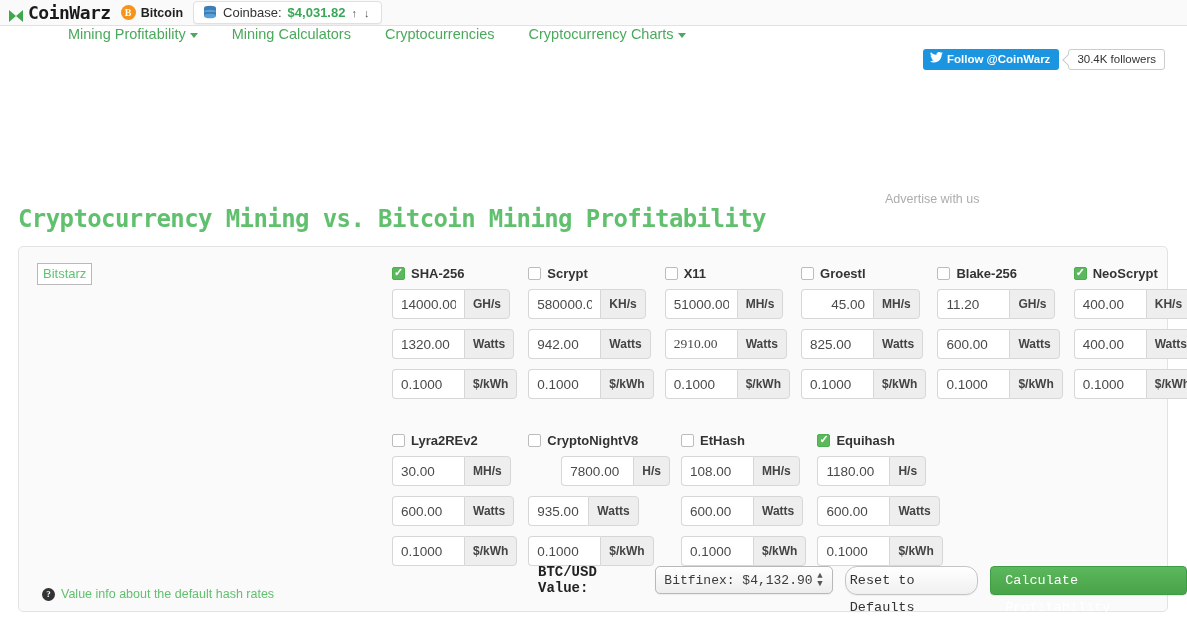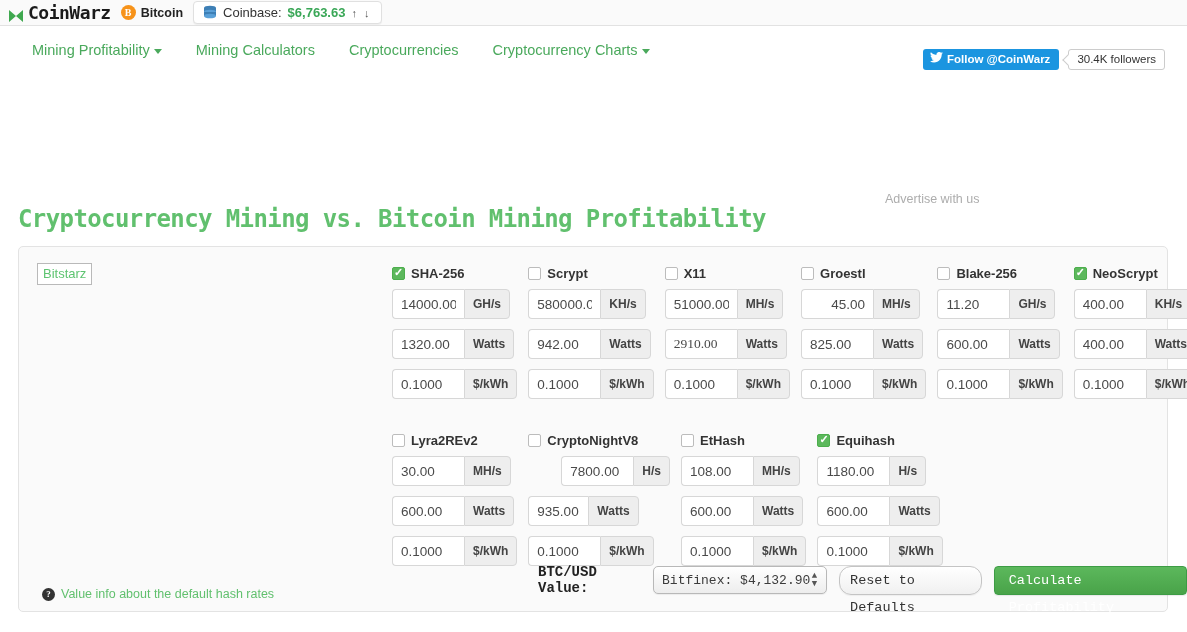--- a/index.html
+++ b/index.html
@@ -45,22 +45,22 @@
     background:#fff; border:1px solid #e0e0e0; border-radius:4px;
     padding:3px 9px; display:flex; align-items:center; gap:6px;
     box-shadow:0 1px 1px rgba(0,0,0,.05);
   }
   .db-icon { width:14px; height:15px; position:relative; display:inline-block; }
   .price-up { color:#3aa757; font-weight:bold; }
   .arrows { color:#555; font-size:11px; letter-spacing:2px; }
 
   
   .nav {
-    height:48px; display:flex; align-items:center;
-    padding:0 4px 0 32px; gap:34px; position:relative;
+    height:48px; display:flex; align-items:flex-start;
+    padding:0 4px 0 32px; gap:34px; position:relative;margin-left:36px;
   }
   .nav a {
     color:#4aa95c; text-decoration:none; font-size:14.5px;
   }
   .caret {
     display:inline-block; width:0; height:0;
     border-left:4px solid transparent; border-right:4px solid transparent;
     border-top:5px solid #4aa95c; margin-left:4px; vertical-align:middle;
   }
   .twitter-wrap {
@@ -168,21 +168,21 @@
     width:196px; height:28px;
     border:1px solid #b8b8b8; border-radius:5px;
     background:linear-gradient(#ffffff,#ededed);
     display:flex; align-items:center; padding:0 8px;
     font-size:13px; color:#3b3b3b; position:relative;
     box-shadow:0 1px 1px rgba(0,0,0,.06);
   }
   .spin { position:absolute; right:9px; top:5px; line-height:8px;
           font-size:9px; color:#555; display:flex; flex-direction:column; }
   .btn-default {
-    height:29px; padding:0 10px; border:1px solid #c4c4c4; border-radius:12px;
+    height:29px; padding:0 4px; border:1px solid #c4c4c4; border-radius:12px;
     background:linear-gradient(#ffffff,#f0f0f0);
     font-size:13.5px; color:#333; line-height:27px;
     box-shadow:0 1px 1px rgba(0,0,0,.05);
   }
   .btn-primary {
     height:29px; padding:0 14px; border:1px solid #3d9c45; border-radius:4px;
     background:linear-gradient(#5cb85c,#49a349);
     font-size:13.5px; color:#fff; line-height:27px;
     box-shadow:0 1px 1px rgba(0,0,0,.08);
   }
@@ -209,21 +209,21 @@
     <span class="db-icon">
       <svg width="14" height="15" viewBox="0 0 14 15">
         <ellipse cx="7" cy="3" rx="6" ry="2.3" fill="#3d7fb5"></ellipse>
         <rect x="1" y="3" width="12" height="4" fill="#3d7fb5"></rect>
         <ellipse cx="7" cy="7" rx="6" ry="2.3" fill="#5aa0d8"></ellipse>
         <rect x="1" y="7" width="12" height="4" fill="#3d7fb5"></rect>
         <ellipse cx="7" cy="11" rx="6" ry="2.3" fill="#5aa0d8"></ellipse>
       </svg>
     </span>
     <span>Coinbase:</span>
-    <span class="price-up">$6,763.63</span>
+    <span class="price-up">$4,031.82</span>
     <span class="arrows">↑ ↓</span>
   </div>
 </div>
 
 <div class="nav" id="nav-root">
     <a><span>Mining Profitability</span><span class="caret"></span></a>
     <a><span>Mining Calculators</span></a>
     <a><span>Cryptocurrencies</span></a>
     <a><span>Cryptocurrency Charts</span><span class="caret"></span></a>
   </div>

